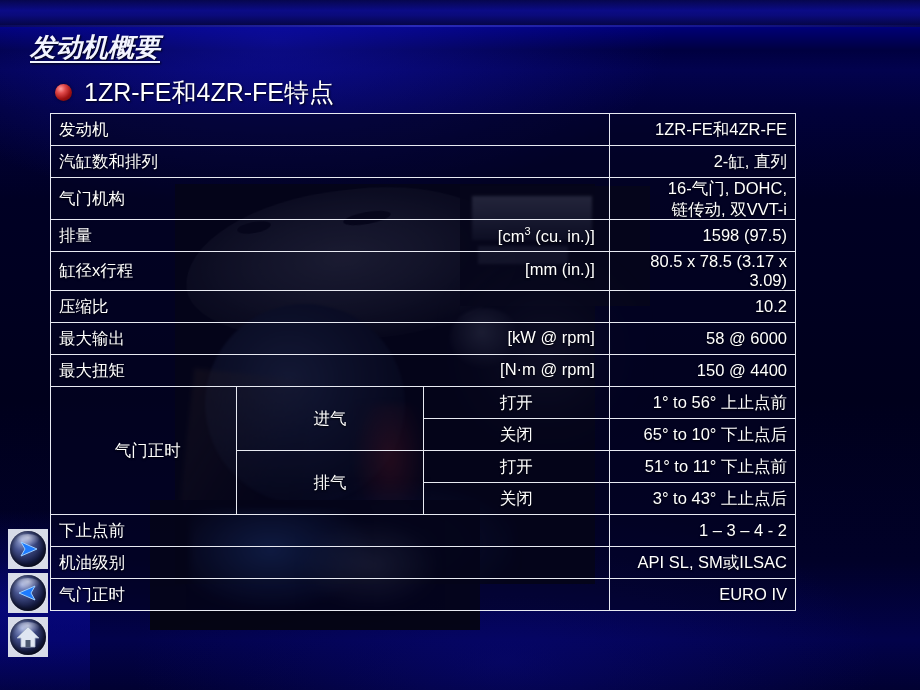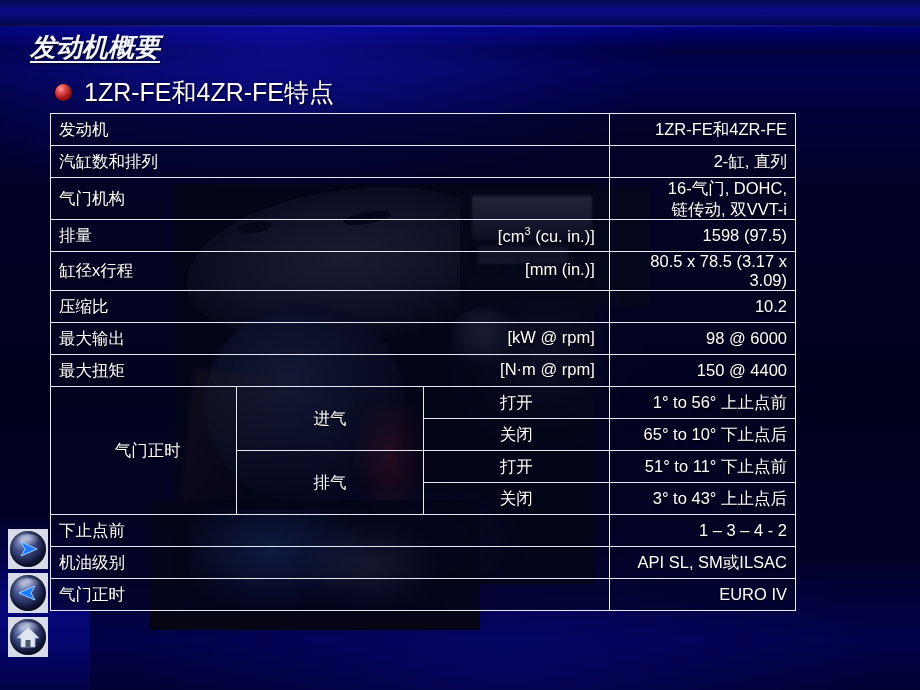--- a/index.html
+++ b/index.html
@@ -367,21 +367,21 @@
             <span>压缩比</span>
           </td>
           <td class="val">10.2</td>
         </tr>
 
         <tr>
           <td class="lbl" colspan="3">
             <span>最大输出</span>
             <span class="unit">[kW @ rpm]</span>
           </td>
-          <td class="val">98 @ 6000</td>
+          <td class="val">58 @ 6000</td>
         </tr>
 
         <tr>
           <td class="lbl" colspan="3">
             <span>最大扭矩</span>
             <span class="unit">[N·m @ rpm]</span>
           </td>
           <td class="val">150 @ 4400</td>
         </tr>
 

